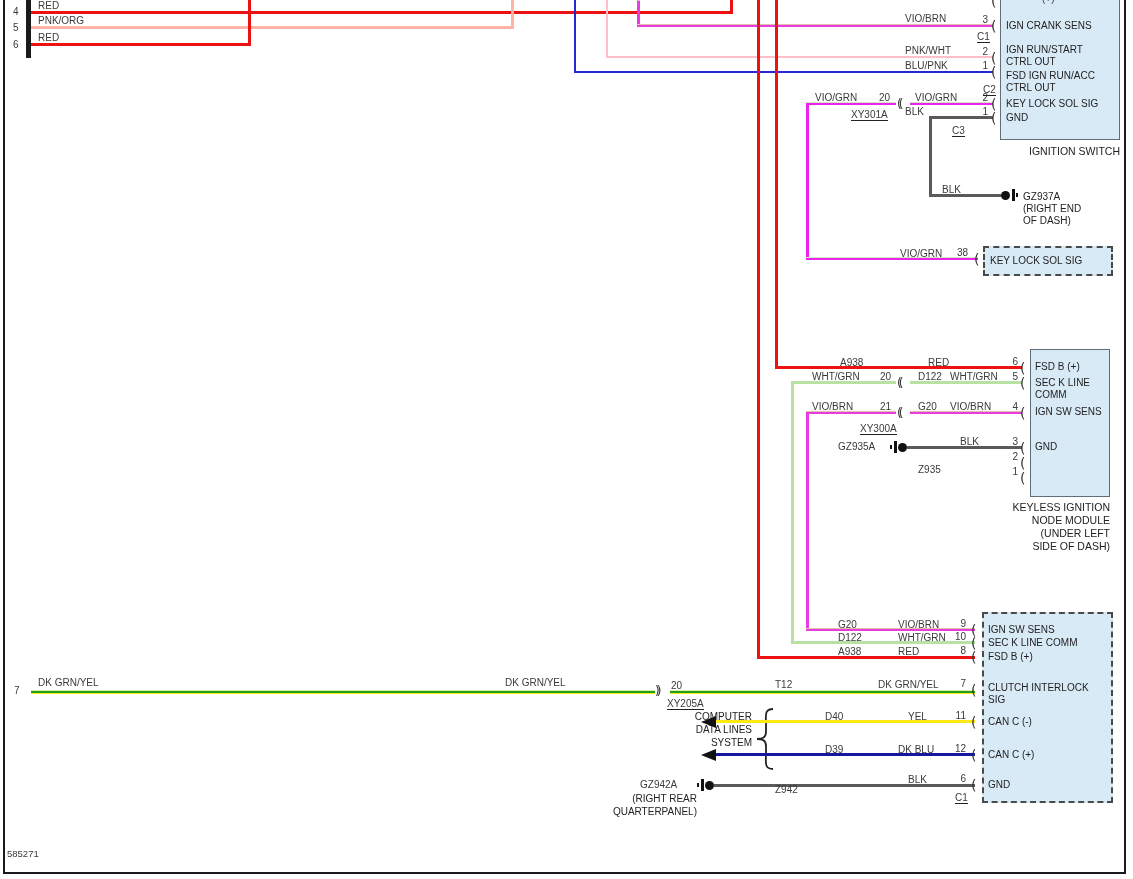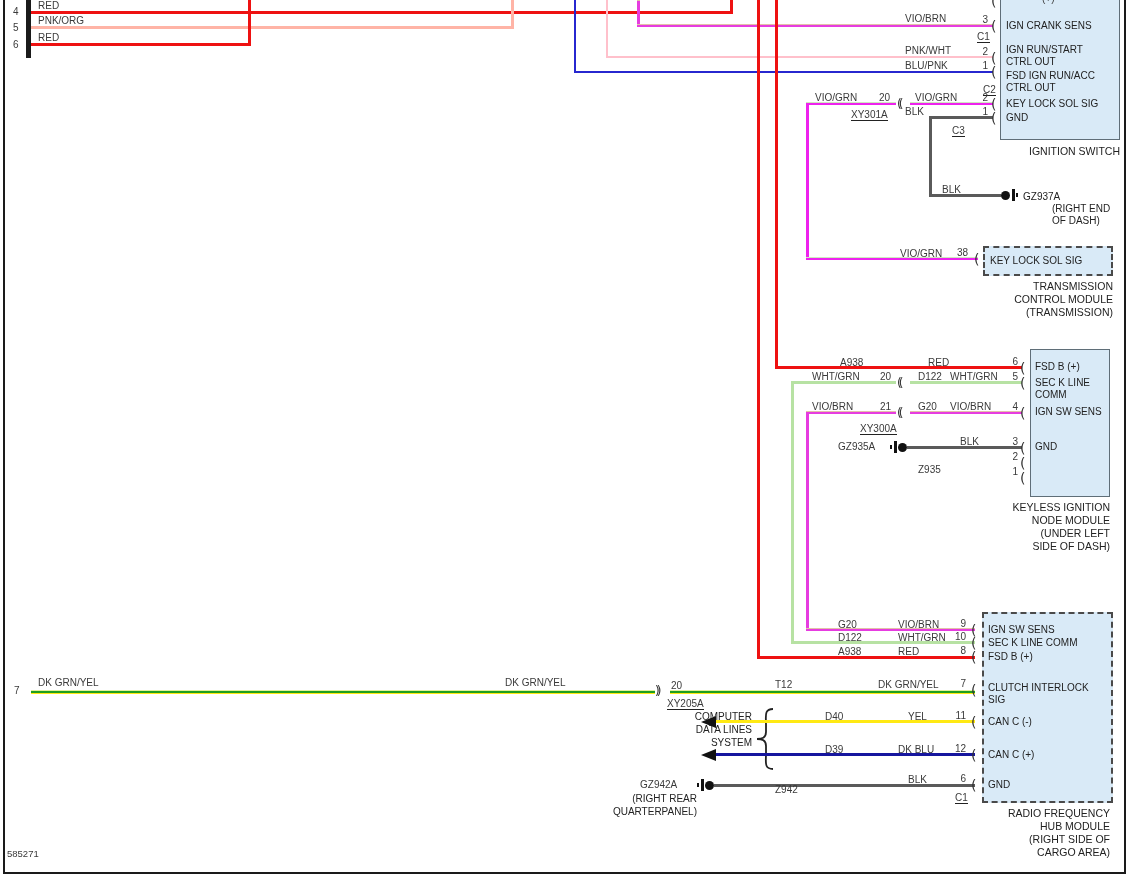--- a/index.html
+++ b/index.html
@@ -120,32 +120,29 @@
   <div class="sig" style="left:1006px;top:112px;">GND</div>
   <div class="lbl u" style="left:952px;top:125px;">C3</div>
   <div class="modname" style="left:990px;top:145px;width:130px;">IGNITION SWITCH</div>
 
   <div class="wire c-blk" style="left:929px;top:194px;width:72px;height:3px;"></div>
   <div class="lbl" style="left:942px;top:184px;">BLK</div>
   <div class="gdot" style="left:1001px;top:191px;"></div>
   <div class="gbar" style="left:1012px;top:189px;"></div>
   <div class="gtick" style="left:1016px;top:193px;"></div>
   <div class="sig" style="left:1023px;top:191px;">GZ937A</div>
-  <div class="sig" style="left:1052px;top:203px;">(RIGHT END
+  <div class="sig" style="left:1023px;top:203px;">(RIGHT END
 OF DASH)</div>
 
   <div class="wire c-viogrn" style="left:806px;top:257px;width:172px;height:3px;"></div>
   <div class="lbl rgt" style="left:900px;top:248px;width:58px;">VIO/GRN</div>
   <div class="pin" style="left:950px;top:248px;">38</div>
   <div class="br" style="left:974px;top:252px;">(</div>
   <div class="dbox" style="left:983px;top:246px;width:130px;height:30px;"></div>
   <div class="sig" style="left:990px;top:255px;">KEY LOCK SOL SIG</div>
-  <div class="modname" style="left:940px;top:280px;width:173px;">TRANSMISSION
-CONTROL MODULE
-(TRANSMISSION)</div>
 
   <div class="box" style="left:1030px;top:349px;width:80px;height:148px;"></div>
 
   <div class="wire c-red" style="left:775px;top:366px;width:247px;height:3px;"></div>
   <div class="lbl ctr" style="left:840px;top:357px;width:50px;">A938</div>
   <div class="lbl ctr" style="left:928px;top:357px;width:40px;">RED</div>
   <div class="pin" style="left:1000px;top:357px;">6</div>
   <div class="br" style="left:1020px;top:361px;">(</div>
   <div class="sig" style="left:1035px;top:361px;">FSD B (+)</div>
 
@@ -264,18 +261,14 @@
   <div class="wire c-blk" style="left:714px;top:784px;width:261px;height:3px;"></div>
   <div class="modname" style="left:585px;top:792px;width:112px;font-size:10px;">(RIGHT REAR
 QUARTERPANEL)</div>
   <div class="lbl ctr" style="left:775px;top:784px;width:42px;">Z942</div>
   <div class="lbl rgt" style="left:908px;top:774px;width:40px;">BLK</div>
   <div class="pin" style="left:948px;top:774px;">6</div>
   <div class="br" style="left:971px;top:778px;">(</div>
   <div class="sig" style="left:988px;top:779px;">GND</div>
   <div class="lbl u" style="left:955px;top:792px;">C1</div>
 
-  <div class="modname" style="left:940px;top:807px;width:170px;">RADIO FREQUENCY
-HUB MODULE
-(RIGHT SIDE OF
-CARGO AREA)</div>
 
 </div>
 
 </body></html>

